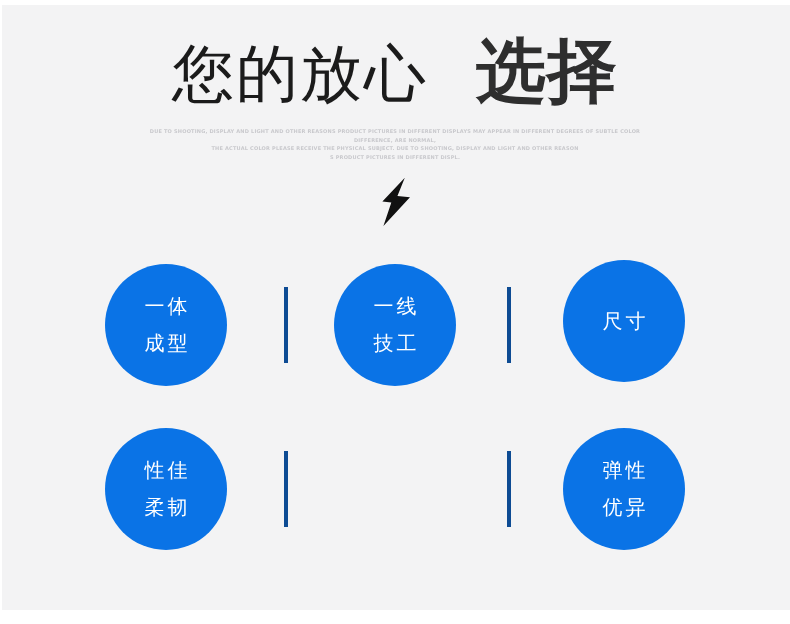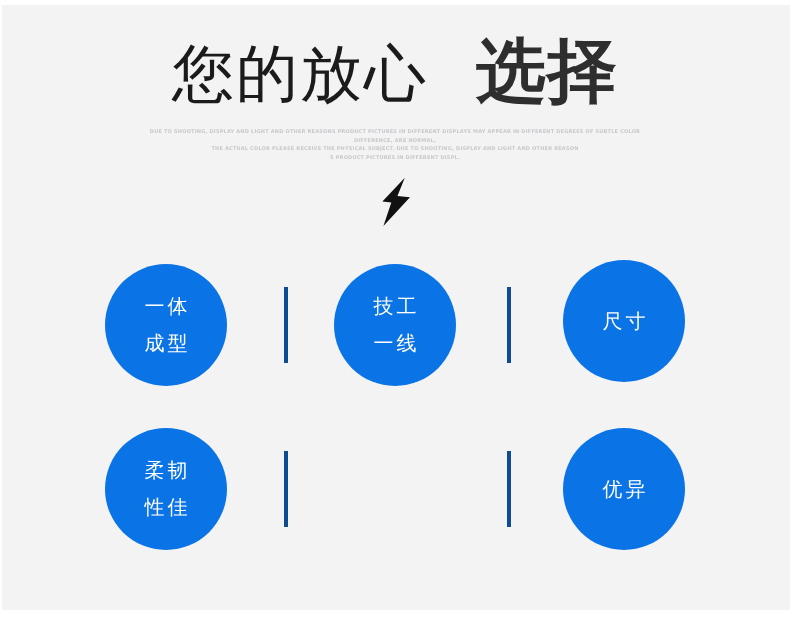--- a/index.html
+++ b/index.html
@@ -144,37 +144,38 @@
 
   <div class="feature-circle pos-c1r1">
     <div class="circle-text">
       <div>一体</div>
       <div>成型</div>
     </div>
   </div>
   <div class="vdivider pos-d1r1"></div>
   <div class="feature-circle pos-c2r1">
     <div class="circle-text">
+      <div>一线</div>
       <div>技工</div>
-      <div>一线</div>
     </div>
   </div>
   <div class="vdivider pos-d2r1"></div>
   <div class="feature-circle pos-c3r1">
     <div class="circle-text">
       <div>尺寸</div>
     </div>
   </div>
 
   <div class="feature-circle pos-c1r2">
     <div class="circle-text">
+      <div>性佳</div>
       <div>柔韧</div>
-      <div>性佳</div>
     </div>
   </div>
   <div class="vdivider pos-d1r2"></div>
   <div class="vdivider pos-d2r2"></div>
   <div class="feature-circle pos-c3r2">
     <div class="circle-text">
+      <div>弹性</div>
       <div>优异</div>
     </div>
   </div>
 </div>
 
 </body></html>

